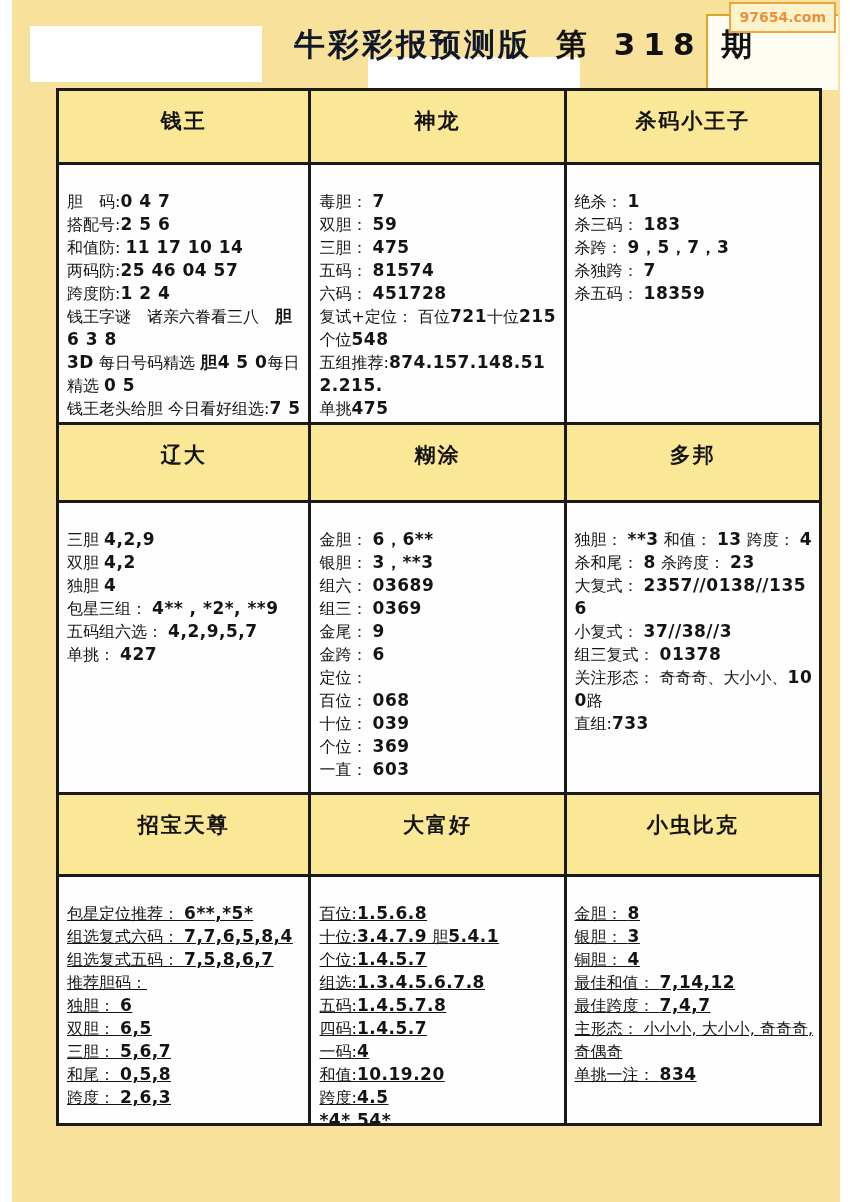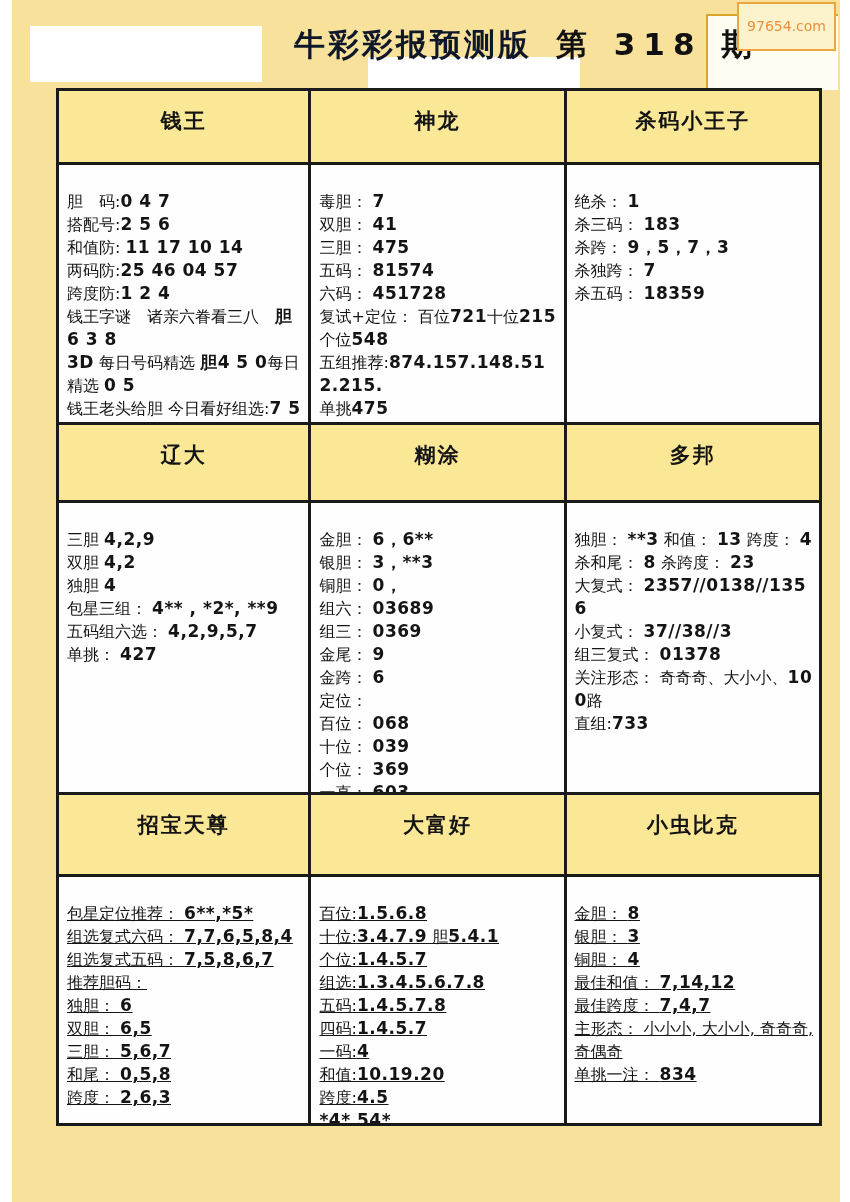--- a/index.html
+++ b/index.html
@@ -22,23 +22,23 @@
     border-left:2px solid #d9a62c;border-top:2px solid #d9a62c;
   }
   .titlebar{
     position:absolute;left:282px;top:24px;white-space:nowrap;
     font-size:31px;font-weight:700;letter-spacing:3px;
   }
   .title-red{color:#0f172a;}
   .title-black{color:#111111;margin-left:24px;letter-spacing:8px;text-align:right;}
   .badge{
     position:absolute;right:4px;top:2px;
-    font-size:14px;font-weight:400;color:#e9913a;
+    font-size:14px;font-weight:700;color:#e9913a;
     background:#fcf3cd;border:2px solid #eda63e;
-    padding:14px 8px;line-height:17px;
+    padding:5px 8px;line-height:17px;
   }
   
   .board{
     position:absolute;left:44px;top:88px;width:766px;height:1038px;
     display:grid;
     grid-template-columns:1fr 1.01fr 1fr;
     grid-template-rows:74px 260px 78px 292px 82px 1fr;
     border:3px solid #1a1a1a;background:#fefefe;
     box-sizing:border-box;
   }
@@ -82,21 +82,21 @@
         <div class="pline"><span class="lbl">搭配号:</span><span class="val">2 5 6</span></div>
         <div class="pline"><span class="lbl">和值防: </span><span class="val">11 17 10 14</span></div>
         <div class="pline"><span class="lbl">两码防:</span><span class="val">25 46 04 57</span></div>
         <div class="pline"><span class="lbl">跨度防:</span><span class="val">1 2 4</span></div>
         <div class="pline"><span class="lbl">钱王字谜　诸亲六眷看三八　</span><span class="val">胆6 3 8</span></div>
         <div class="pline"><span class="val">3D</span><span class="lbl"> 每日号码精选 </span><span class="val">胆4 5 0</span><span class="lbl">每日精选 </span><span class="val">0 5</span></div>
         <div class="pline"><span class="lbl">钱王老头给胆 今日看好组选:</span><span class="val">7 5 2</span></div>
       </div>
       <div class="pbody col1">
         <div class="pline"><span class="lbl">毒胆： </span><span class="val">7</span></div>
-        <div class="pline"><span class="lbl">双胆： </span><span class="val">41</span></div>
+        <div class="pline"><span class="lbl">双胆： </span><span class="val">59</span></div>
         <div class="pline"><span class="lbl">三胆： </span><span class="val">475</span></div>
         <div class="pline"><span class="lbl">五码： </span><span class="val">81574</span></div>
         <div class="pline"><span class="lbl">六码： </span><span class="val">451728</span></div>
         <div class="pline"><span class="lbl">复试+定位： 百位</span><span class="val">721</span><span class="lbl">十位</span><span class="val">215</span><span class="lbl">个位</span><span class="val">548</span></div>
         <div class="pline"><span class="lbl">五组推荐:</span><span class="val">874.157.148.512.215.</span></div>
         <div class="pline"><span class="lbl">单挑</span><span class="val">475</span></div>
       </div>
       <div class="pbody col2">
         <div class="pline"><span class="lbl">绝杀： </span><span class="val">1</span></div>
         <div class="pline"><span class="lbl">杀三码： </span><span class="val">183</span></div>
@@ -111,21 +111,20 @@
         <div class="pline"><span class="lbl">三胆 </span><span class="val">4,2,9</span></div>
         <div class="pline"><span class="lbl">双胆 </span><span class="val">4,2</span></div>
         <div class="pline"><span class="lbl">独胆 </span><span class="val">4</span></div>
         <div class="pline"><span class="lbl">包星三组： </span><span class="val">4** , *2*, **9</span></div>
         <div class="pline"><span class="lbl">五码组六选： </span><span class="val">4,2,9,5,7</span></div>
         <div class="pline"><span class="lbl">单挑： </span><span class="val">427</span></div>
       </div>
       <div class="pbody col1">
         <div class="pline"><span class="lbl">金胆： </span><span class="val">6，6**</span></div>
         <div class="pline"><span class="lbl">银胆： </span><span class="val">3，**3</span></div>
-        <div class="pline"><span class="lbl">铜胆： </span><span class="val">0，</span></div>
         <div class="pline"><span class="lbl">组六： </span><span class="val">03689</span></div>
         <div class="pline"><span class="lbl">组三： </span><span class="val">0369</span></div>
         <div class="pline"><span class="lbl">金尾： </span><span class="val">9</span></div>
         <div class="pline"><span class="lbl">金跨： </span><span class="val">6</span></div>
         <div class="pline"><span class="lbl">定位：</span></div>
         <div class="pline"><span class="lbl">百位： </span><span class="val">068</span></div>
         <div class="pline"><span class="lbl">十位： </span><span class="val">039</span></div>
         <div class="pline"><span class="lbl">个位： </span><span class="val">369</span></div>
         <div class="pline"><span class="lbl">一直： </span><span class="val">603</span></div>
       </div>

